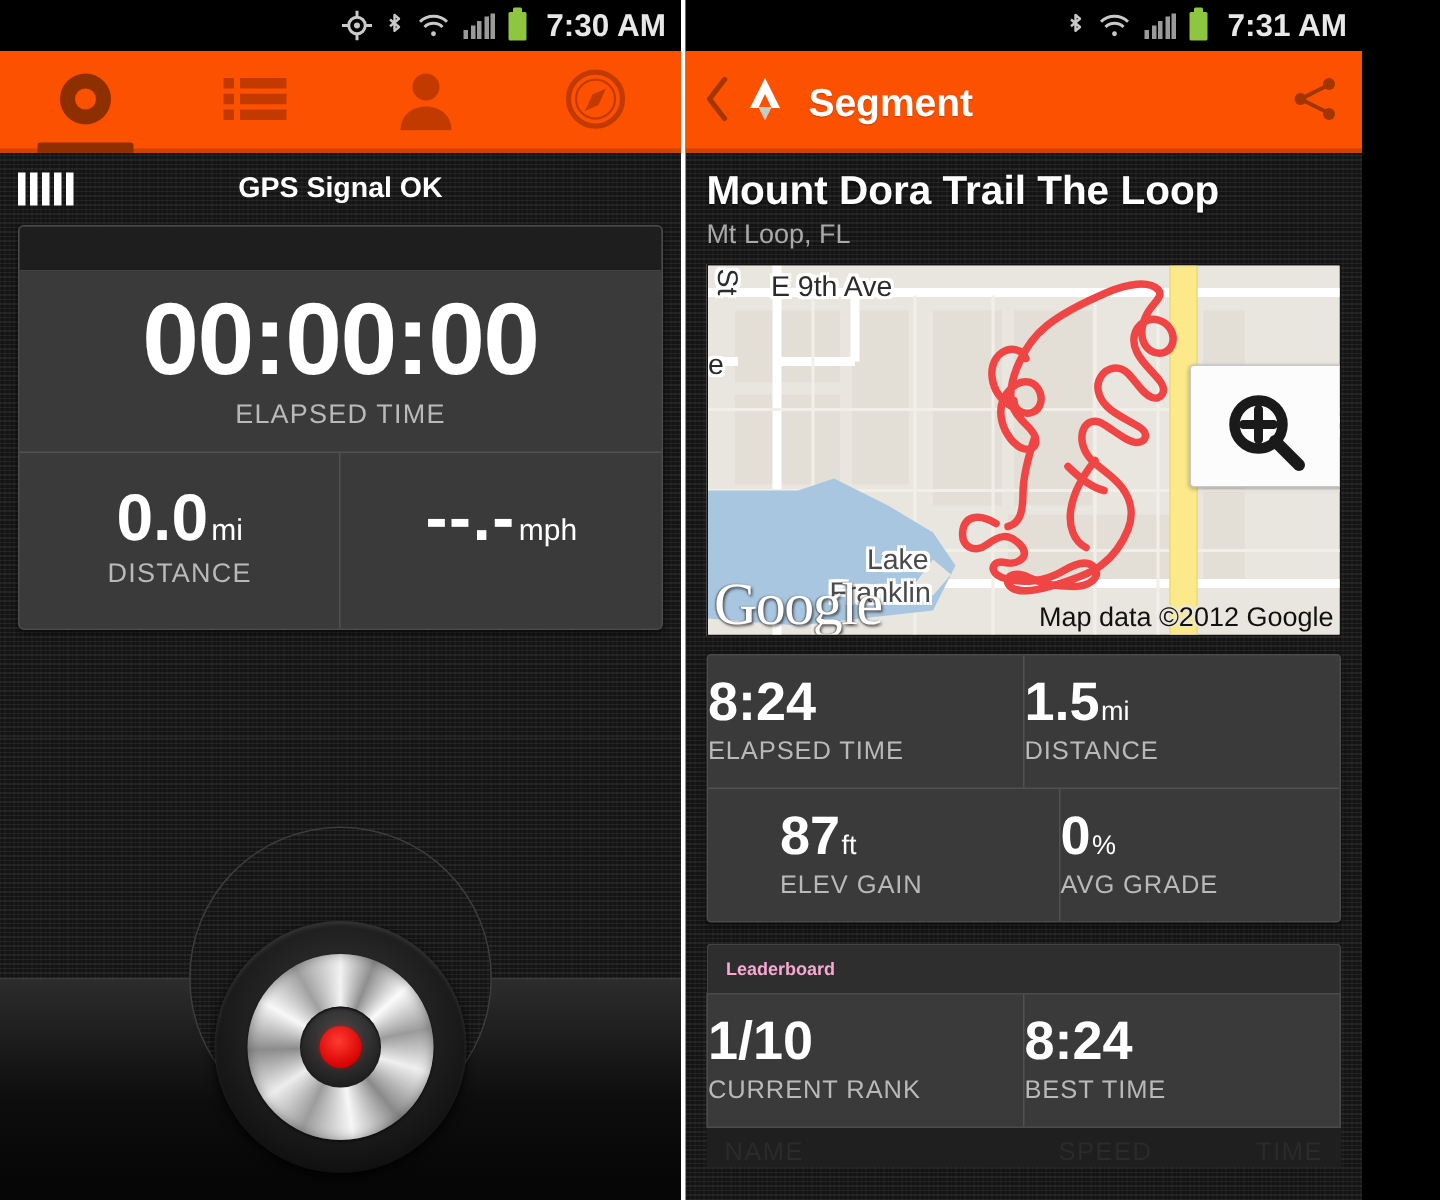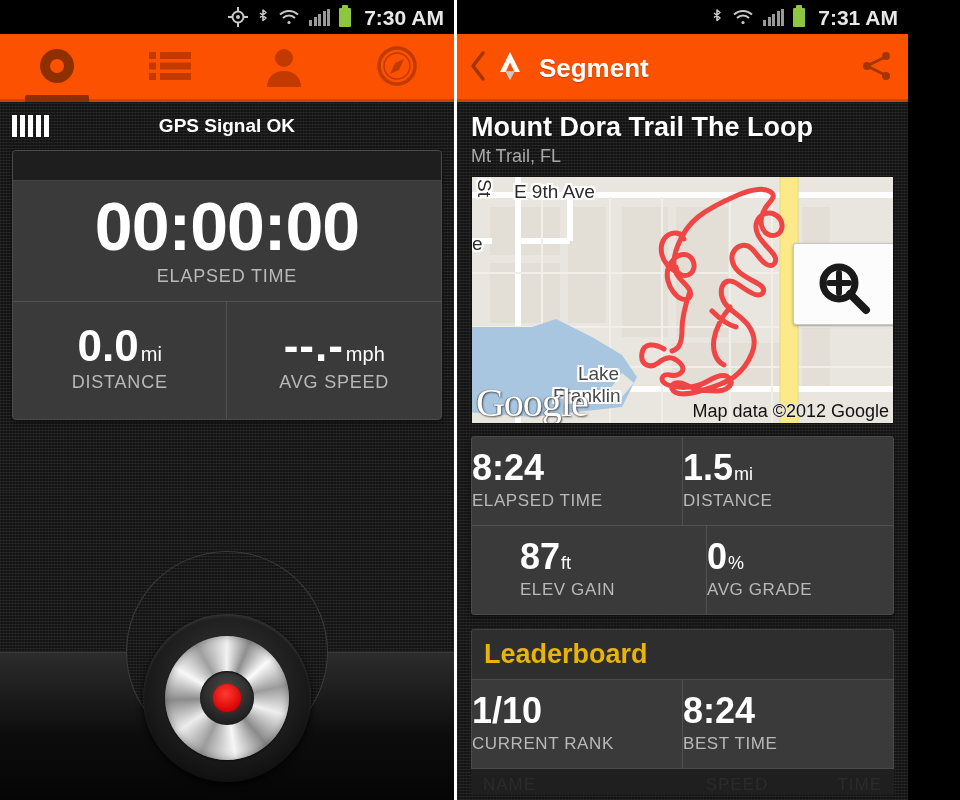--- a/index.html
+++ b/index.html
@@ -210,21 +210,21 @@
   .gcell { flex: 1; text-align: left; padding: 13px 0 14px; }
   .gcell + .gcell { border-left: 1px solid #515151; }
   .gval { color: #fff; font-size: 36px; font-weight: bold; line-height: 1; }
   .gval .unit { font-size: 18px; font-weight: normal; margin-left: 1px; }
   .glab { color: #b9b9b9; font-size: 17px; letter-spacing: 0.6px; margin-top: 5px; }
 
   .lb-wrap { margin: 14px 14px 0; }
   .lb-header {
     background: #2e2e2e; border: 1px solid #424242; border-bottom: none;
     border-radius: 3px 3px 0 0; padding: 9px 12px;
-    color: #eab308; font-size: 27px; font-weight: bold;
+    color: #f9a8d4; font-size: 12px; font-weight: bold;
   }
   .lb-stats {
     background: #3a3a3a; border: 1px solid #4b4b4b; display: flex;
   }
   .lb-footer {
     background: #1f1f1f; display: flex; padding: 6px 12px 0;
     color: #2b2b2b; font-size: 17px; letter-spacing: 1px;
   }
   .lb-footer span:nth-child(1) { flex: 1; text-align: left; }
   .lb-footer span:nth-child(2) { width: 110px; text-align: center; }
@@ -333,21 +333,20 @@
         <div class="timer-value">00:00:00</div>
         <div class="stat-sub">ELAPSED TIME</div>
       </div>
       <div class="duo">
         <div>
           <div class="big"><span>0.0</span><span class="unit">mi</span></div>
           <div class="stat-sub">DISTANCE</div>
         </div>
         <div>
           <div class="big"><span class="dash-val">--.-</span><span class="unit">mph</span></div>
-          <div class="stat-sub">AVG SPEED</div>
         </div>
       </div>
     </div>
 
     <div class="recordarea">
       <div class="rec-plate"></div>
       <div class="rec-lower"></div>
       <div class="rec-notch"></div>
       <div class="rec-btn">
         <div class="rec-disc">
@@ -410,21 +409,21 @@
               <circle cx="26" cy="6" r="4"></circle>
               <circle cx="7" cy="16" r="4"></circle>
               <circle cx="26" cy="26" r="4"></circle>
             </g>
           </svg>
       </span>
     </div>
 
     <div class="seg-head">
       <div class="seg-title">Mount Dora Trail The Loop</div>
-      <div class="seg-loc">Mt Trail, FL</div>
+      <div class="seg-loc">Mt Loop, FL</div>
     </div>
 
     <div class="map">
       <svg width="452" height="248" viewBox="0 0 452 248">
         <rect x="0" y="0" width="452" height="248" fill="#e9e6df"></rect>
 
         <g fill="#e3dfd6">
           <rect x="18" y="30" width="70" height="48"></rect>
           <rect x="18" y="86" width="70" height="60"></rect>
           <rect x="96" y="30" width="38" height="116"></rect>

